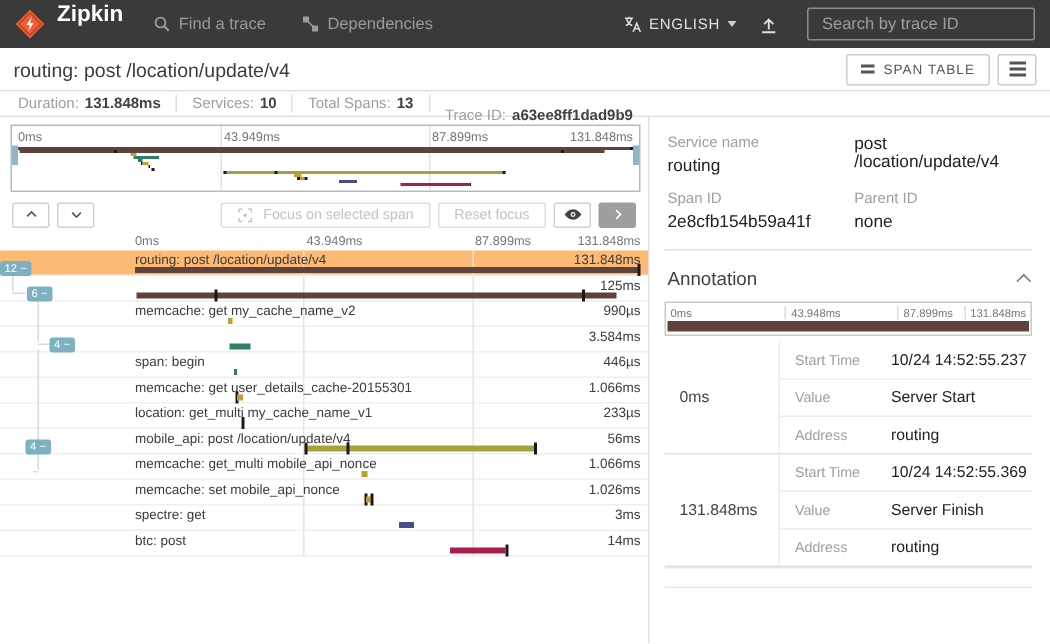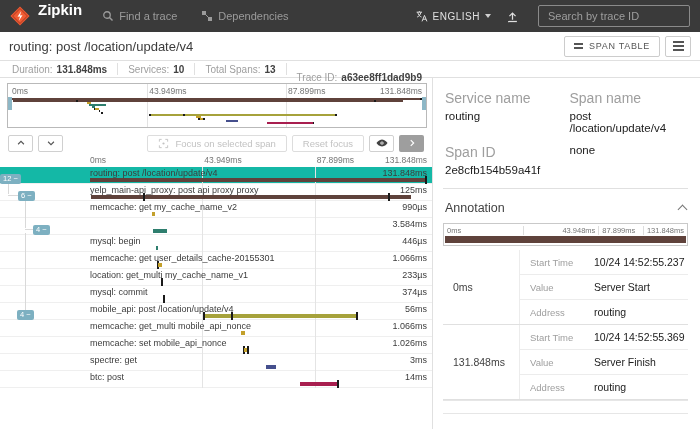--- a/index.html
+++ b/index.html
@@ -73,43 +73,43 @@
   .thead { position:relative; height:13px; font-size:8.5px; color:#757575; }
   .tick0 { position:absolute; left:90px; top:1px; }
   .tick1 { position:absolute; left:calc(90px + (100% - 95px)/3 + 2px); top:1px; }
   .tick2 { position:absolute; left:calc(90px + (100% - 95px)*2/3 + 2px); top:1px; }
   .tick3 { position:absolute; right:5px; top:1px; }
   .vline { position:absolute; top:13px; bottom:0; width:1px; background:#e4e4e4; z-index:2; pointer-events:none; }
   .vline1 { left:calc(90px + (100% - 95px)/3); }
   .vline2 { left:calc(90px + (100% - 95px)*2/3); }
   .rows { position:relative; }
   .row { height:17px; position:relative; border-bottom:1px solid #efefef; cursor:pointer; }
-  .row.selected { background:#14b8a6; }
+  .row.selected { background:#fdba74; }
   .row-label { position:absolute; left:90px; top:1px; font-size:9px; color:#3c3c3c; white-space:nowrap; z-index:3; }
   .row-dur { position:absolute; right:5px; top:1px; font-size:9px; color:#3c3c3c; z-index:3; }
   .row-bars { position:absolute; left:90px; right:5px; top:9px; height:8px; z-index:3; }
   .bar { position:absolute; top:2px; height:4px; }
   .bar.tick { top:0; height:8px; width:2px !important; }
   .badge { position:absolute; top:7px; height:10px; background:#7db0c1; color:#fff; font-size:7.5px;
     line-height:10px; padding:0 3px; border-radius:2px; white-space:nowrap; z-index:4; cursor:pointer; }
   .conn { position:absolute; background:#d9d9d9; z-index:1; }
 
   
   .fields { display:grid; grid-template-columns:1fr 1fr; gap:10px 6px; padding:2px 0 12px 2px;
     border-bottom:1px solid #e0e0e0; }
-  .f-label { font-size:14px; color:#9e9e9e; margin-bottom:4px; }
+  .f-label { font-size:10px; color:#9e9e9e; margin-bottom:4px; }
   .f-value { font-size:11.5px; color:#212121; }
   .section-head { display:flex; justify-content:space-between; align-items:center; margin:12px 2px 8px 2px;
     font-size:12.5px; color:#424242; }
   .caret-up { width:7px; height:7px; border-left:1.5px solid #757575; border-top:1.5px solid #757575;
     transform:rotate(45deg); margin-top:3px; cursor:pointer; }
   .ann-map { border:1px solid #c9c9c9; margin-bottom:4px; }
   .ann-ticks { display:flex; font-size:7.5px; color:#757575; height:12px; align-items:center; }
   .ann-ticks span { padding:0 3px; }
-  .at0 { width:34%; } .at1 { width:32%; border-left:1px solid #ddd;text-align:right; }
+  .at0 { width:34%; } .at1 { width:32%; border-left:1px solid #ddd; }
   .at2 { width:19%; border-left:1px solid #ddd; } .at3 { flex:1; border-left:1px solid #ddd; text-align:right; }
   .ann-bar { height:7px; margin:0 1px 2px 1px; }
   .ann-entry { display:flex; border-bottom:1px solid #e0e0e0; }
   .ann-time { width:76px; flex:none; display:flex; align-items:center; padding-left:10px;
     font-size:10.5px; color:#424242; }
   .ann-kv { flex:1; border-left:1px solid #ececec; }
   .ann-kv-row { display:flex; align-items:center; padding:6px 0 6px 10px; border-bottom:1px solid #ececec; }
   .ann-kv-row:last-child { border-bottom:none; }
   .ann-key { width:64px; flex:none; font-size:9.5px; color:#9e9e9e; }
   .ann-val { font-size:10.5px; color:#212121; }
@@ -316,21 +316,20 @@
             <div class="badge" style="left: 0px;">12 −</div>
             <div class="row-label">routing: post /location/update/v4</div>
             <div class="row-dur">131.848ms</div>
             <div class="row-bars">
               <div class="bar" style="left: 0%; width: 99.7%; background: rgb(95, 66, 59);"></div>
               <div class="bar tick" style="left: 99.4%; width: 0.5%; background: rgb(26, 26, 26);"></div>
             </div>
           </div>
           <div class="row">
             <div class="badge" style="left: 18px;">6 −</div>
-            <div class="row-label">yelp_main-api_proxy: post api proxy proxy</div>
             <div class="row-dur">125ms</div>
             <div class="row-bars">
               <div class="bar" style="left: 0.3%; width: 95%; background: rgb(95, 66, 59);"></div>
               <div class="bar tick" style="left: 15.7%; width: 0.3%; background: rgb(26, 26, 26);"></div>
               <div class="bar tick" style="left: 88.4%; width: 0.3%; background: rgb(26, 26, 26);"></div>
             </div>
           </div>
           <div class="row">
             <div class="row-label">memcache: get my_cache_name_v2</div>
             <div class="row-dur">990µs</div>
@@ -339,46 +338,39 @@
             </div>
           </div>
           <div class="row">
             <div class="badge" style="left: 33px;">4 −</div>
             <div class="row-dur">3.584ms</div>
             <div class="row-bars">
               <div class="bar" style="left: 18.7%; width: 4.2%; background: rgb(46, 126, 110);"></div>
             </div>
           </div>
           <div class="row">
-            <div class="row-label">mysql: begin</div>
+            <div class="row-label">span: begin</div>
             <div class="row-dur">446µs</div>
             <div class="row-bars">
               <div class="bar" style="left: 19.6%; width: 0.6%; background: rgb(46, 126, 110);"></div>
             </div>
           </div>
           <div class="row">
             <div class="row-label">memcache: get user_details_cache-20155301</div>
             <div class="row-dur">1.066ms</div>
             <div class="row-bars">
               <div class="bar tick" style="left: 19.9%; width: 0.3%; background: rgb(26, 26, 26);"></div>
               <div class="bar" style="left: 20.3%; width: 1%; background: rgb(195, 160, 43);"></div>
             </div>
           </div>
           <div class="row">
             <div class="row-label">location: get_multi my_cache_name_v1</div>
             <div class="row-dur">233µs</div>
             <div class="row-bars">
               <div class="bar tick" style="left: 21.1%; width: 0.4%; background: rgb(26, 26, 26);"></div>
-            </div>
-          </div>
-          <div class="row">
-            <div class="row-label">mysql: commit</div>
-            <div class="row-dur">374µs</div>
-            <div class="row-bars">
-              <div class="bar tick" style="left: 21.7%; width: 0.4%; background: rgb(26, 26, 26);"></div>
             </div>
           </div>
           <div class="row">
             <div class="badge" style="left: 17px;">4 −</div>
             <div class="row-label">mobile_api: post /location/update/v4</div>
             <div class="row-dur">56ms</div>
             <div class="row-bars">
               <div class="bar" style="left: 33.5%; width: 45.7%; background: rgb(166, 162, 59);"></div>
               <div class="bar tick" style="left: 33.5%; width: 0.3%; background: rgb(26, 26, 26);"></div>
               <div class="bar tick" style="left: 41.8%; width: 0.3%; background: rgb(26, 26, 26);"></div>
@@ -426,28 +418,28 @@
       </div>
 </div>
 
 <div class="right">
   <div class="fields">
     <div>
       <div class="f-label">Service name</div>
       <div class="f-value">routing</div>
     </div>
     <div>
-      <div class="f-label">Span name</div>
       <div class="f-value">post /location/update/v4</div>
     </div>
     <div>
       <div class="f-label">Span ID</div>
       <div class="f-value">2e8cfb154b59a41f</div>
     </div>
     <div>
+      <div class="f-label">Parent ID</div>
       <div class="f-value">none</div>
     </div>
   </div>
 
   <div class="section-head">
     <span>Annotation</span>
     <i class="caret-up"></i>
   </div>
 
   <div class="ann-map">

